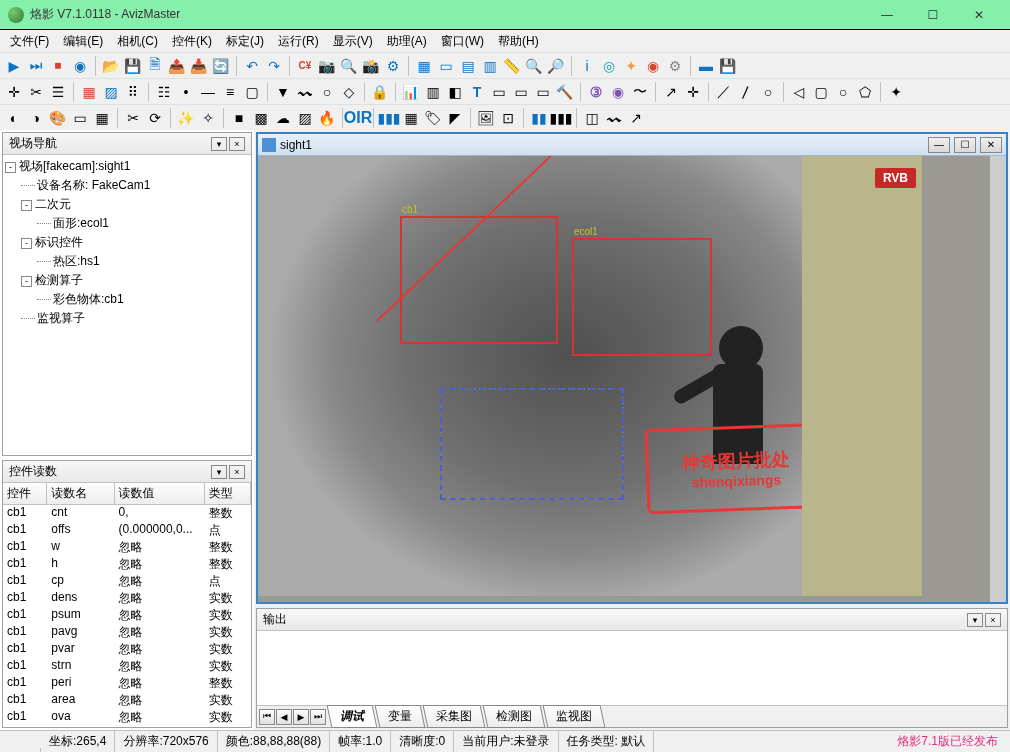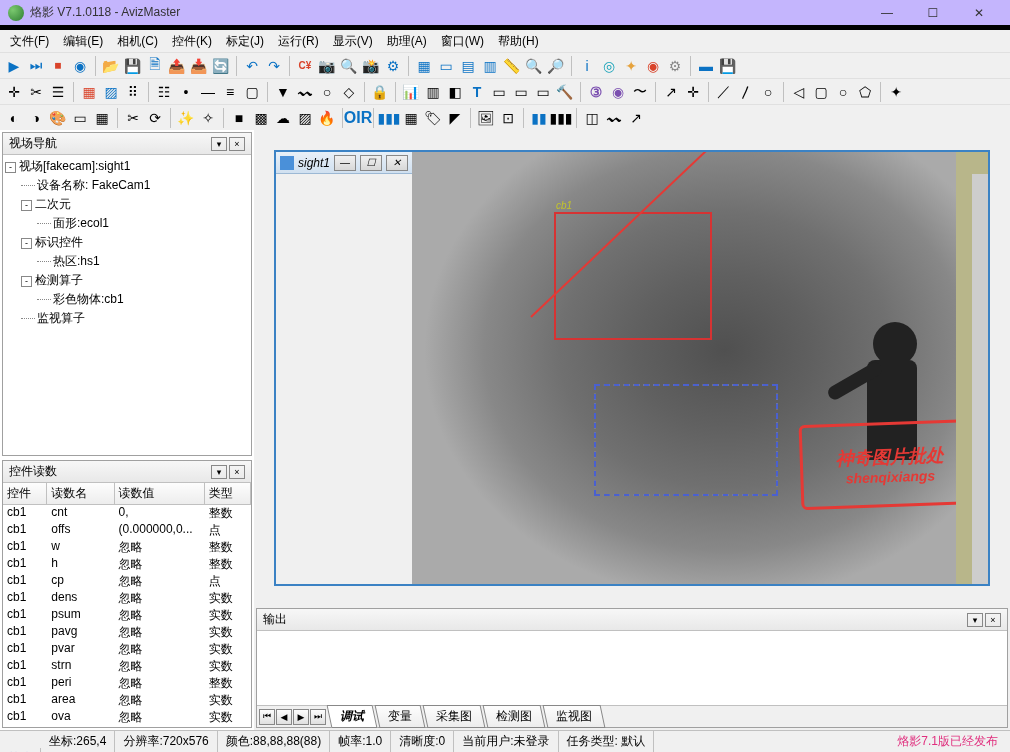--- a/index.html
+++ b/index.html
@@ -1,17 +1,17 @@
 <!DOCTYPE html>
 <html><head>
 <meta charset="utf-8">
 <style>
 * { margin: 0; padding: 0; box-sizing: border-box; font-family: "Microsoft YaHei", "Segoe UI", sans-serif; }
 body { width: 1010px; height: 752px; background: #f0f0f0; font-size: 12px; overflow: hidden; position: relative; }
-.titlebar { height: 30px; background: #c4b5fd; border-bottom: 5px solid #000000; display: flex; align-items: center; padding: 0 8px; }
+.titlebar { height: 30px; background: #86efac; border-bottom: 1px solid #000000; display: flex; align-items: center; padding: 0 8px; }
 .titlebar .icon { width: 16px; height: 16px; border-radius: 50%; background: radial-gradient(circle at 30% 30%, #7bc96f, #2e7d32); margin-right: 6px; }
 .titlebar .title { flex: 1; color: #333; }
 .winbtns { display: flex; gap: 0; }
 .winbtn { width: 46px; height: 30px; display: flex; align-items: center; justify-content: center; color: #333; cursor: default; }
 .menubar { height: 22px; background: #f0f0f0; display: flex; align-items: center; padding: 0 4px; gap: 2px; }
 .menubar span { padding: 2px 6px; cursor: default; }
 .toolbar { height: 26px; background: #f0f0f0; border-top: 1px solid #e0e0e0; display: flex; align-items: center; gap: 2px; padding: 0 4px; }
 .toolbar .sep { width: 1px; height: 20px; background: #c0c0c0; margin: 0 3px; }
 .tbtn { width: 20px; height: 20px; display: flex; align-items: center; justify-content: center; border: 1px solid transparent; font-size: 14px; cursor: default; }
 
@@ -30,21 +30,21 @@
 .tree .dots { display: inline-block; height: 1px; border-top: 1px dotted #888; vertical-align: middle; margin-right: 2px; }
 
 .table-wrap { font-size: 12px; }
 .table-head { display: flex; background: linear-gradient(#fdfdfd, #ededed); border-bottom: 1px solid #c0c0c0; justify-content: center; }
 .table-head > div { padding: 2px 4px; border-right: 1px solid #c0c0c0; }
 .table-row { display: flex; }
 .table-row > div { padding: 0px 4px; white-space: nowrap; overflow: hidden; }
 .c1 { width: 46px; } .c2 { width: 70px; } .c3 { width: 94px; } .c4 { width: 48px; }
 
 .rightpane { flex: 1; display: flex; flex-direction: column; }
-.viewport { flex: 1; border: 2px solid #3b82c4; margin: 20px; background: #f0f0f0; display: flex; position: relative; font-style: italic; }
+.viewport { flex: 1; border: 2px solid #3b82c4; margin: 2px; background: #f0f0f0; display: flex; flex-direction: column; position: relative; }
 .vp-title { height: 22px; background: linear-gradient(#e8f0f8, #d0e0f0); border-bottom: 1px solid #9cb8d4; display: flex; align-items: center; padding: 0 4px; gap: 4px; }
 .vp-title .vicon { width: 14px; height: 14px; background: #4a90d9; }
 .vp-title .vname { flex: 1; }
 .vp-title .vbtn { width: 22px; height: 16px; border: 1px solid #888; background: linear-gradient(#f0f0f0,#d8d8d8); font-size: 10px; display: flex; align-items: center; justify-content: center; cursor: default; }
 .vp-canvas { flex: 1; position: relative; overflow: hidden; background: #9a9a93; }
 .img-area { position: absolute; left: 0; top: 0; width: 568px; height: 440px; background: radial-gradient(ellipse 300px 250px at 55% 45%, #505050 0%, #606060 30%, #707070 55%, #888 80%, #aaa 100%); }
 .img-side { position: absolute; left: 544px; top: 0; width: 120px; height: 440px; background: #b8b68a; }
 .person { position: absolute; right: 40px; top: 170px; width: 95px; height: 200px; }
 .person .head { width: 44px; height: 44px; border-radius: 50%; background: #222; position: absolute; left: 28px; top: 0; }
 .person .body { width: 50px; height: 100px; background: #222; position: absolute; left: 22px; top: 38px; border-radius: 8px 8px 0 0; }
@@ -365,20 +365,23 @@
       <div class="vp-canvas">
         <div class="img-area">
           <div class="person">
             <div class="head"></div>
               <div class="body"></div>
               <div class="arm"></div>
           </div>
           <div class="box cb1">
             <span class="box-label">cb1</span>
           </div>
+          <div class="box ecol1">
+            <span class="box-label">ecol1</span>
+          </div>
           <div class="box hs1"></div>
           <div class="watermark">
             <span>神奇图片批处</span>
             <span style="font-size:14px">shenqixiangs</span>
           </div>
         </div>
         <div class="img-side">
           <div class="rvb">RVB</div>
         </div>
         <svg class="arrow" viewBox="0 0 210 190">

